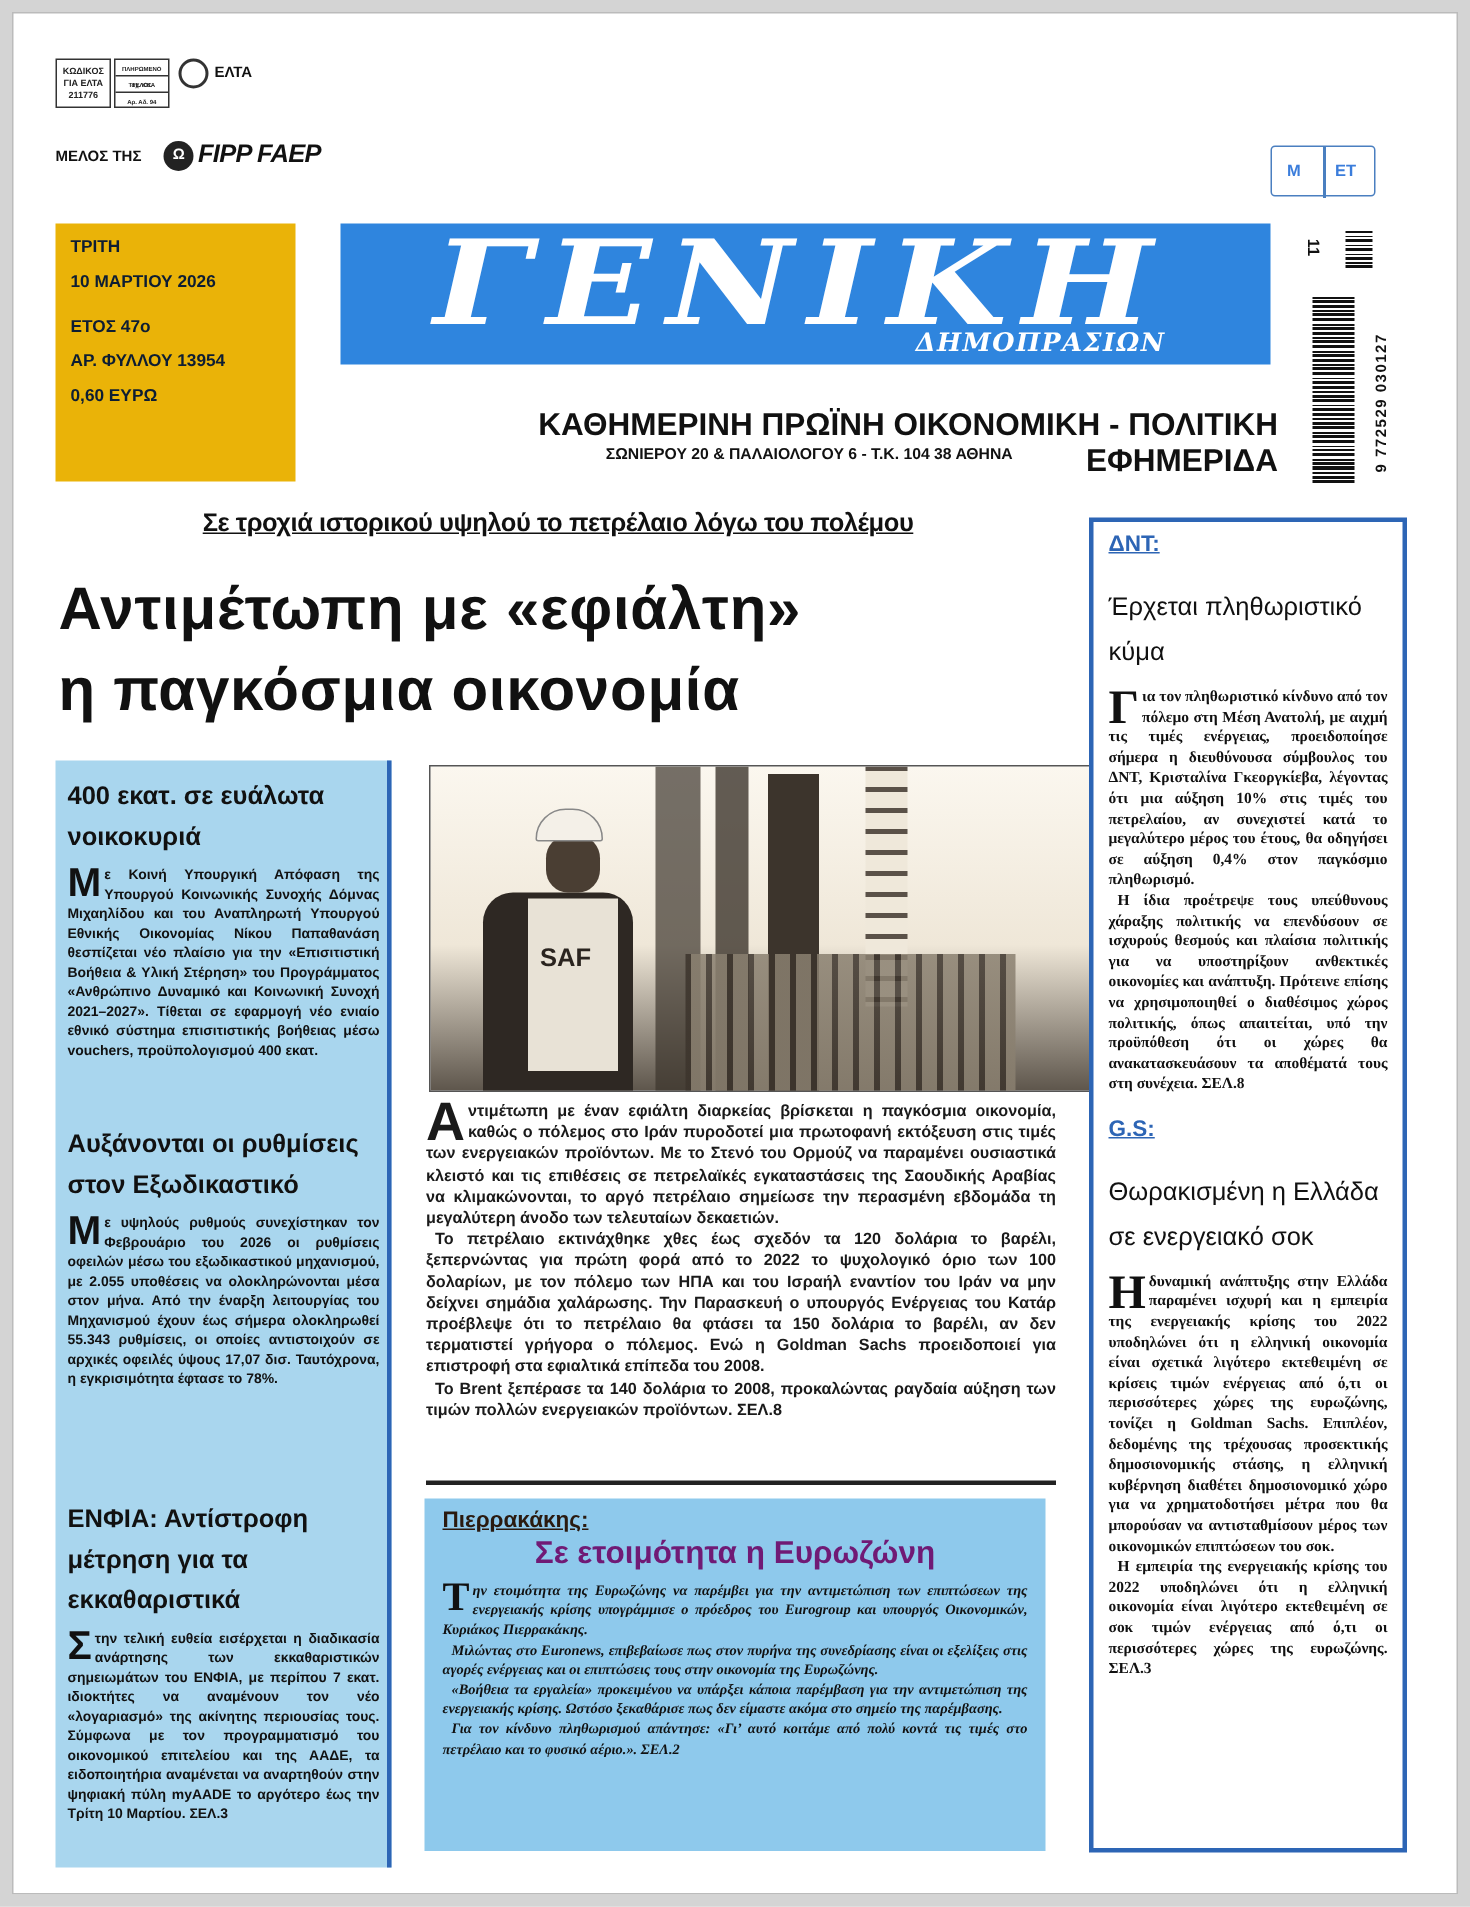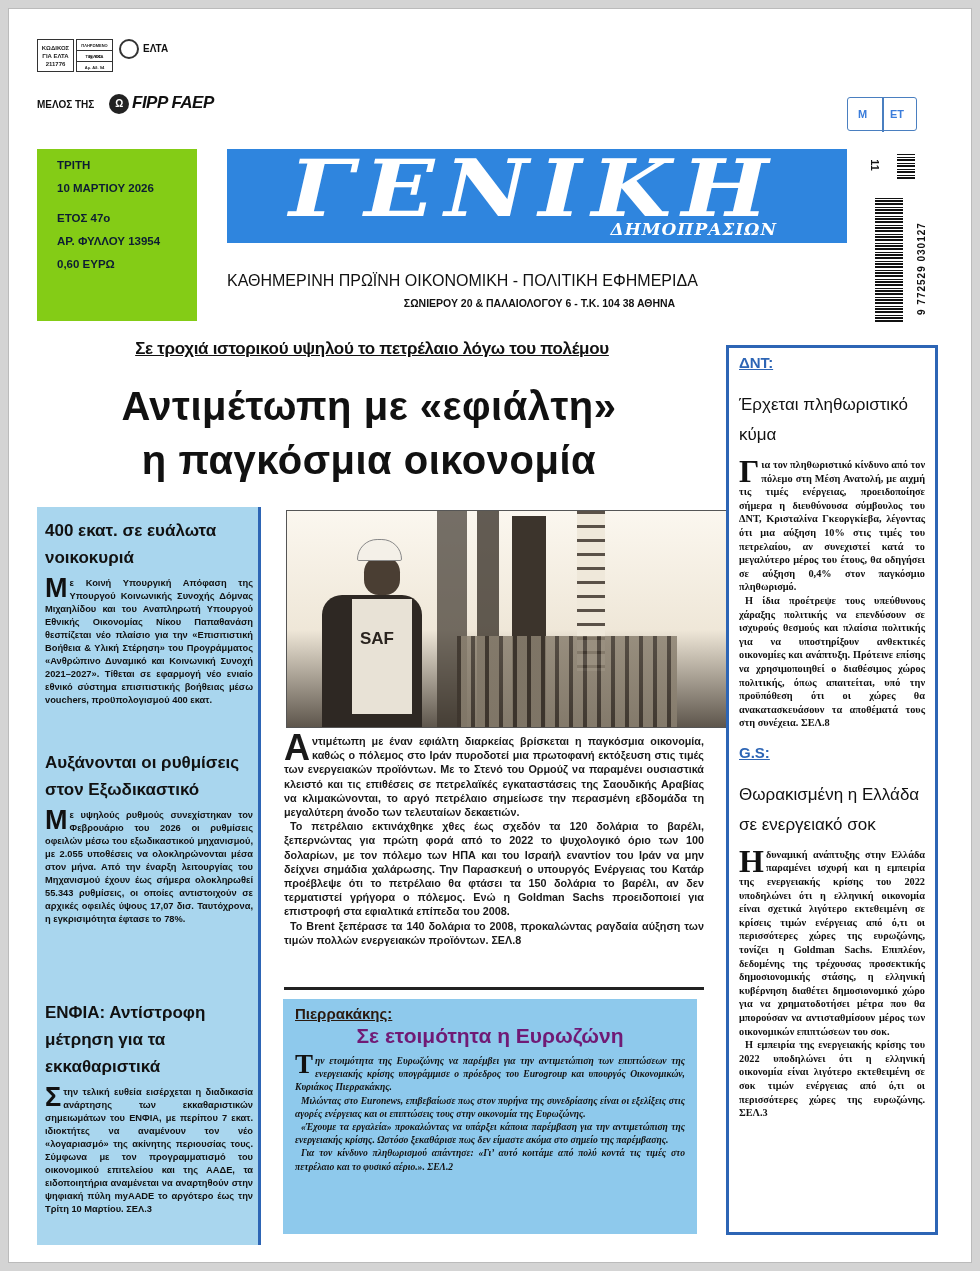--- a/index.html
+++ b/index.html
@@ -11,40 +11,40 @@
 .stamp1{left:28px;top:30px;width:37px;height:33px;padding-top:4px}
 .stamp2{left:67px;top:30px;width:37px;height:33px}
 .stamp2 div{border-bottom:1px solid #333;height:11px;font-size:4px;line-height:11px}
 .stamp2 div:last-child{border-bottom:none}
 .elta-circle{position:absolute;left:110px;top:30px;width:20px;height:20px;border:2px solid #333;border-radius:50%}
 .elta-text{position:absolute;left:134px;top:34px;font-size:10px;font-weight:bold}
 .member{position:absolute;left:28px;top:90px;font-size:10px;font-weight:bold}
 .fipp{position:absolute;left:100px;top:84px;font-size:17px;font-weight:bold;font-style:italic;letter-spacing:-0.5px}
 .fipp-logo{display:inline-block;width:20px;height:20px;border-radius:50%;background:#222;color:#fff;font-size:10px;text-align:center;line-height:20px;vertical-align:middle;margin-right:3px;font-style:normal}
 
-.infobox{position:absolute;left:28px;top:140px;width:160px;height:172px;background:#84cc16;padding:10px 20px;font-size:11.5px;font-weight:bold;color:#0d1d33}
+.infobox{position:absolute;left:28px;top:140px;width:160px;height:172px;background:#eab308;padding:10px 10px;font-size:11.5px;font-weight:bold;color:#0d1d33}
 .infobox div{margin-bottom:11px}
 .infobox .gap{margin-top:18px}
 
 .mast{position:absolute;left:218px;top:140px;width:620px;height:94px;background:#2f85de}
 .mast-title{position:absolute;left:62px;top:-6px;font-family:"DejaVu Serif",serif;font-weight:bold;font-style:italic;color:#fff;font-size:92px;letter-spacing:10px;transform:scaleY(0.85);transform-origin:top left}
 .mast-sub{position:absolute;right:70px;bottom:4px;font-family:"DejaVu Serif",serif;font-weight:bold;font-style:italic;color:#fff;font-size:17px;letter-spacing:1px}
-.tagline{position:absolute;left:218px;top:263px;width:625px;text-align:left;font-size:16px;font-weight:normal}
+.tagline{position:absolute;left:218px;top:263px;width:625px;text-align:right;font-size:21px;font-weight:bold}
 .address{position:absolute;left:218px;top:288px;width:625px;text-align:center;font-size:10.5px;font-weight:bold}
 
 .met{position:absolute;left:838px;top:88px;width:70px;height:34px;border:1.5px solid #4a7fc0;border-radius:3px;color:#3b7ddb;font-weight:bold;font-size:11px}
 .met span{position:absolute;top:10px}
 .met .divider{position:absolute;left:34px;top:0;width:1.5px;height:34px;background:#4a7fc0}
 .barcode-small{position:absolute;left:888px;top:145px;width:18px;height:25px;background:repeating-linear-gradient(0deg,#111 0 2px,#fff 2px 3px,#111 3px 4px,#fff 4px 6px)}
 .issue{position:absolute;left:860px;top:150px;font-size:11px;font-weight:bold;transform:rotate(90deg)}
 .barcode{position:absolute;left:866px;top:188px;width:28px;height:125px;background:repeating-linear-gradient(0deg,#111 0 2px,#fff 2px 3px,#111 3px 5px,#fff 5px 6px,#111 6px 7px,#fff 7px 9px)}
 .ean{position:absolute;left:850px;top:238px;width:125px;font-size:10px;font-weight:bold;transform:rotate(-90deg);transform-origin:center;letter-spacing:1px}
 
 .kicker{position:absolute;left:78px;top:330px;width:570px;text-align:center;font-size:17px;font-weight:bold;text-decoration:underline;letter-spacing:-0.3px}
-.headline{position:absolute;left:30px;top:370px;width:660px;text-align:center;font-size:40px;font-weight:900;line-height:54px;letter-spacing:0.5px}
+.headline{position:absolute;left:30px;top:370px;width:660px;text-align:left;font-size:40px;font-weight:900;line-height:54px;letter-spacing:0.5px}
 
 .leftcol{position:absolute;left:28px;top:498px;width:224px;height:738px;background:#a9d6ee;border-right:3px solid #2d65b5}
 .lbox{position:absolute;left:8px;width:208px}
 .lbox h3{font-size:17px;font-weight:bold;line-height:27px;margin-bottom:6px}
 .lbox p{font-size:9.3px;font-weight:bold;line-height:13px;text-align:justify}
 .drop{float:left;font-size:27px;line-height:22px;font-weight:900;margin-right:2px;font-family:"Liberation Sans",sans-serif}
 
 .photo{position:absolute;left:277px;top:501px;width:451px;height:218px;border:1px solid #555;overflow:hidden;background:linear-gradient(180deg,#fbf7ef 0%,#efe7d8 55%,#5e564c 100%)}
 .tower{position:absolute;background:#3c342c}
 .worker{position:absolute;left:25px;top:20px;width:115px;height:200px}
@@ -162,21 +162,21 @@
     <p>Το πετρέλαιο εκτινάχθηκε χθες  έως σχεδόν τα 120 δολάρια το βαρέλι, ξεπερνώντας για πρώτη φορά από το 2022 το ψυχολογικό όριο των 100 δολαρίων, με τον πόλεμο των ΗΠΑ και του Ισραήλ εναντίον του Ιράν να μην δείχνει σημάδια χαλάρωσης. Την Παρασκευή ο υπουργός Ενέργειας του Κατάρ προέβλεψε ότι το πετρέλαιο θα φτάσει τα 150 δολάρια το βαρέλι, αν δεν τερματιστεί γρήγορα ο πόλεμος. Ενώ η Goldman Sachs προειδοποιεί για επιστροφή στα εφιαλτικά επίπεδα του 2008.</p>
     <p>Το Brent ξεπέρασε τα 140 δολάρια το 2008, προκαλώντας ραγδαία αύξηση των τιμών πολλών ενεργειακών προϊόντων. ΣΕΛ.8</p>
   </div>
   <div class="rule"></div>
 
   <div class="pbox">
     <div class="label">Πιερρακάκης:</div>
     <h3>Σε ετοιμότητα η Ευρωζώνη</h3>
     <p><span class="drop">Τ</span><span>ην ετοιμότητα της Ευρωζώνης να παρέμβει για την αντιμετώπιση των επιπτώσεων της ενεργειακής κρίσης υπογράμμισε ο  πρόεδρος του Eurogroup και υπουργός Οικονομικών, Κυριάκος Πιερρακάκης.</span></p>
     <p>Μιλώντας στο Euronews, επιβεβαίωσε πως στον πυρήνα της συνεδρίασης είναι οι εξελίξεις στις αγορές ενέργειας και οι επιπτώσεις τους στην οικονομία της Ευρωζώνης.</p>
-    <p>«Έχουμε τα εργαλεία» προκαλώντας να υπάρξει κάποια παρέμβαση για την αντιμετώπιση της ενεργειακής κρίσης. Ωστόσο ξεκαθάρισε πως δεν είμαστε ακόμα στο σημείο της παρέμβασης.</p>
+    <p>«Βοήθεια τα εργαλεία» προκειμένου να υπάρξει κάποια παρέμβαση για την αντιμετώπιση της ενεργειακής κρίσης. Ωστόσο ξεκαθάρισε πως δεν είμαστε ακόμα στο σημείο της παρέμβασης.</p>
     <p>Για τον κίνδυνο πληθωρισμού απάντησε: «Γι’ αυτό κοιτάμε από πολύ κοντά τις τιμές στο πετρέλαιο και το φυσικό αέριο.». ΣΕΛ.2</p>
   </div>
 
   <div class="rightcol">
     <div>
       <div class="label">ΔΝΤ:</div>
       <h3>Έρχεται πληθωριστικό κύμα</h3>
       <p><span class="drop">Γ</span><span>ια τον πληθωριστικό κίνδυνο από τον πόλεμο στη Μέση Ανατολή, με αιχμή τις τιμές ενέργειας, προειδοποίησε σήμερα η διευθύνουσα σύμβουλος του ΔΝΤ, Κρισταλίνα Γκεοργκίεβα, λέγοντας ότι μια αύξηση 10% στις τιμές του πετρελαίου, αν συνεχιστεί κατά το μεγαλύτερο μέρος του έτους, θα οδηγήσει σε αύξηση 0,4% στον παγκόσμιο πληθωρισμό.</span></p>
       <p>Η ίδια προέτρεψε τους υπεύθυνους χάραξης πολιτικής να επενδύσουν σε ισχυρούς θεσμούς και πλαίσια πολιτικής για να υποστηρίξουν ανθεκτικές οικονομίες και ανάπτυξη. Πρότεινε επίσης να χρησιμοποιηθεί ο διαθέσιμος χώρος πολιτικής, όπως απαιτείται, υπό την προϋπόθεση ότι οι χώρες θα ανακατασκευάσουν τα αποθέματά τους στη συνέχεια. ΣΕΛ.8</p>
     </div>

